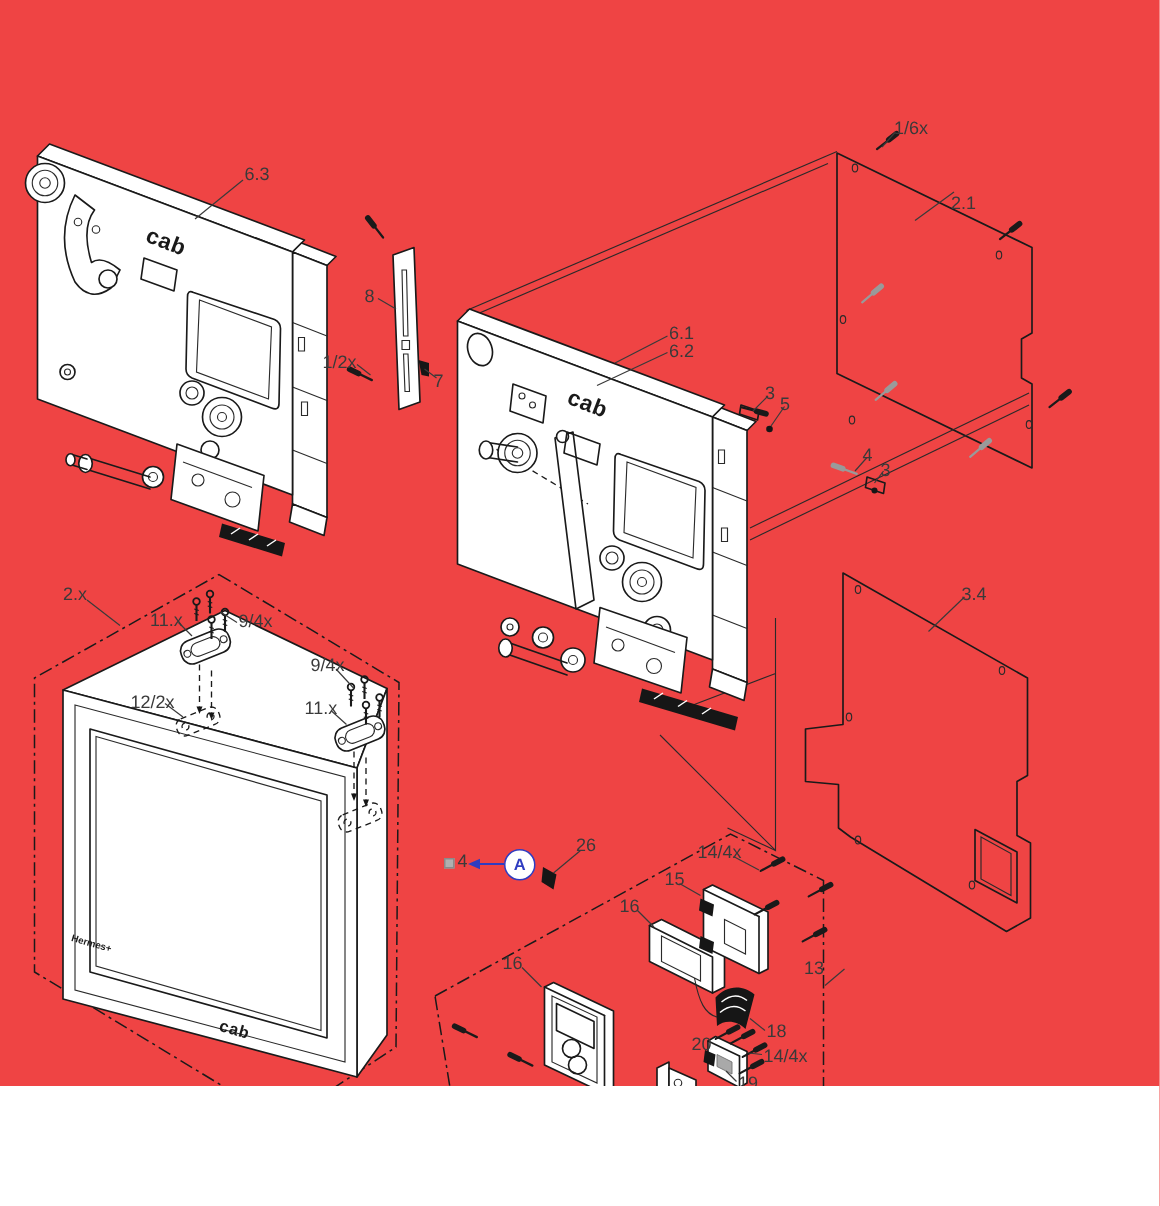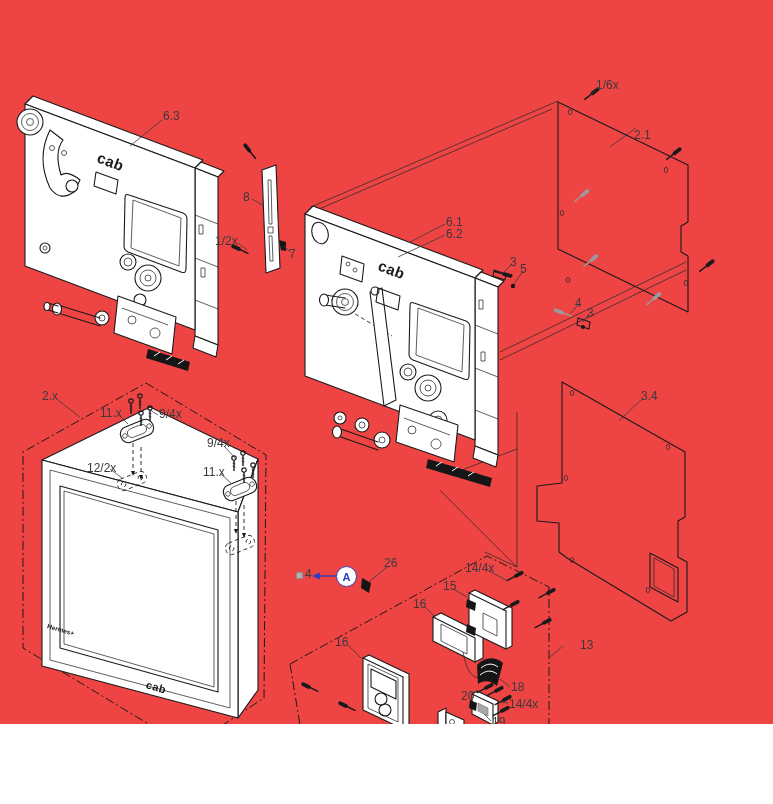--- a/index.html
+++ b/index.html
@@ -373,21 +373,21 @@
 <span class="lbl" style="left:207px;top:437px">9/4x</span>
 <span class="lbl" style="left:203px;top:466px">11.x</span>
 <span class="sq4" style="left:296px;top:572px"></span>
 <span class="lbl" style="left:305px;top:568px">4</span>
 <span class="circleA" style="left:336px;top:566px">A</span>
 <span class="lbl" style="left:384px;top:557px">26</span>
 <span class="lbl" style="left:465px;top:562px">14/4x</span>
 <span class="lbl" style="left:443px;top:580px">15</span>
 <span class="lbl" style="left:413px;top:598px">16</span>
 <span class="lbl" style="left:335px;top:636px">16</span>
-<span class="lbl" style="left:580px;top:639px">13</span>
+<span class="lbl" style="left:536px;top:639px">13</span>
 <span class="lbl" style="left:511px;top:681px">18</span>
 <span class="lbl" style="left:509px;top:698px">14/4x</span>
 <span class="lbl" style="left:492px;top:716px">19</span>
 <span class="lbl" style="left:461px;top:690px">20</span>
 <span class="lbl" style="left:324px;top:730px">1/4x</span>
 
 <span class="logo logo-big" style="left:97px;top:153px">cab</span>
 <span class="logo logo-big" style="left:378px;top:261px">cab</span>
 <span class="logo logo-mon" style="left:146px;top:681px">cab</span>
 <span class="logo logo-model" style="left:47px;top:626px">Hermes+</span>

